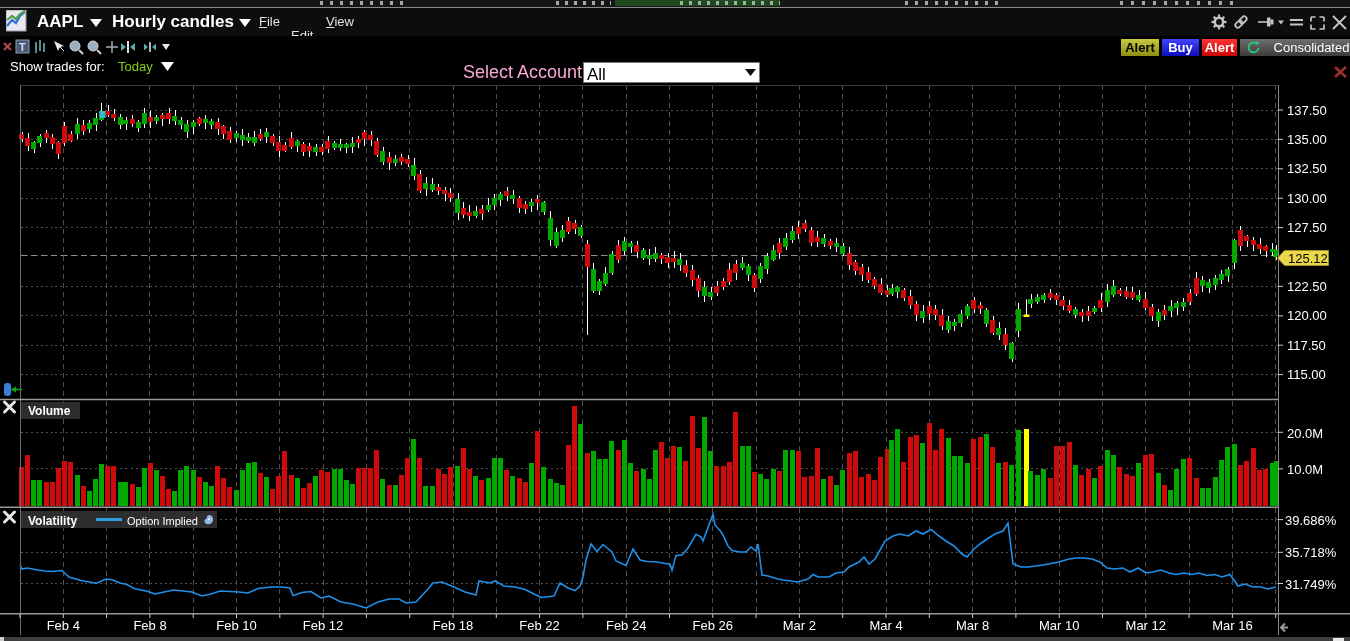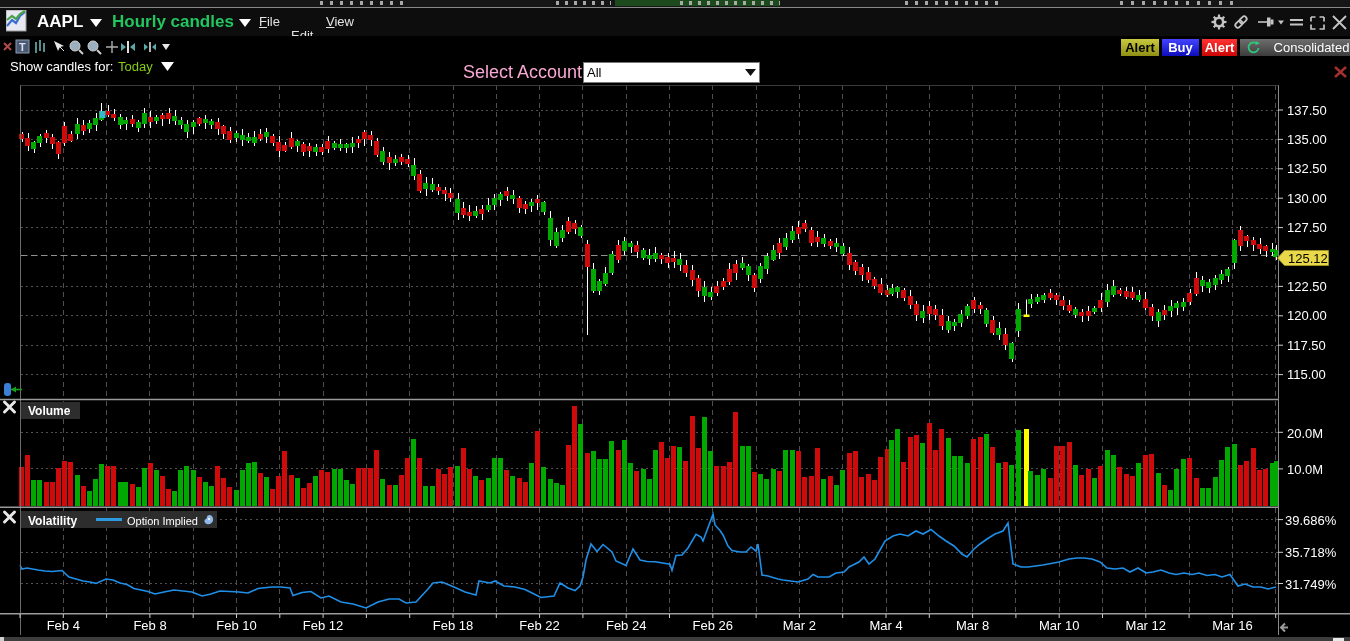--- a/index.html
+++ b/index.html
@@ -24,21 +24,21 @@
 <div class="abs" id="titlebar">
   <svg class="abs" style="left:6px;top:2px" width="21" height="22" viewBox="0 0 21 22">
     <rect x="0" y="0" width="20" height="21" fill="#e8e8f2" stroke="#999"></rect>
     <path d="M1 16 L6 10 L10 13 L14 6 L19 2" stroke="#3a6fd0" stroke-width="2.2" fill="none"></path>
     <path d="M1 10 L6 6 L10 9 L14 4 L19 1" stroke="#49a24b" stroke-width="2.2" fill="none"></path>
   </svg>
   <span class="abs" style="left:37px;top:4px;font-size:17px;font-weight:bold;color:#fff;">AAPL</span>
   <svg class="abs" style="left:90px;top:11px" width="12" height="8">
       <path d="M0 0 h12 l-6 8 z" fill="#fff"></path>
     </svg>
-  <span class="abs" style="left:112px;top:4px;font-size:17px;font-weight:bold;color:#22c55e;">Hourly candles</span>
+  <span class="abs" style="left:112px;top:4px;font-size:17px;font-weight:bold;color:#ffffff;">Hourly candles</span>
   <svg class="abs" style="left:239px;top:11px" width="12" height="8">
       <path d="M0 0 h12 l-6 8 z" fill="#fff"></path>
     </svg>
   <span class="abs mi" style="left:259px;top:6px;"><u>F</u>ile</span>
   <span class="abs mi" style="left:291px;top:20px;"><u>E</u>dit</span>
   <span class="abs mi" style="left:326px;top:6px;"><u>V</u>iew</span>
   <svg class="abs" style="left:1210px;top:4px" width="140" height="22" viewBox="0 0 140 22">
     <g stroke="#c4c4c4" fill="none" stroke-width="1.5">
       <circle cx="9" cy="10" r="4.2" stroke-width="2.6"></circle>
       <g stroke-width="2.2">
@@ -99,28 +99,28 @@
   <div class="btn" style="left:1202px;width:35px;background:linear-gradient(#ff3333,#cc0505);">Alert</div>
   <div class="btn" style="left:1240px;width:127px;background:linear-gradient(#6e6e6e,#3c3c3c);font-weight:normal;">
      <svg class="abs" style="left:7px;top:2px" width="14" height="13" viewBox="0 0 14 13">
        <path d="M11.5 7 a5 5 0 1 1 -2 -4.6" stroke="#2ec87a" stroke-width="1.8" fill="none"></path>
        <path d="M9 0 l4 2.5 l-4.5 1.5 z" fill="#2ec87a"></path>
      </svg>
      <span style="margin-left:16px">Consolidated</span>
   </div>
 </div>
 <div class="abs" id="row3">
-  <span class="abs" style="left:10px;top:1px;color:#fff;font-size:13px;">Show candles for:</span>
+  <span class="abs" style="left:10px;top:1px;color:#fff;font-size:13px;">Show trades for:</span>
   <span class="abs" style="left:118px;top:1px;color:#84cc16;font-size:13px;">Today</span>
   <svg class="abs" style="left:161px;top:4px" width="13" height="9">
       <path d="M0 0 h13 l-6.5 9 z" fill="#fff"></path>
     </svg>
   <span class="abs" style="left:463px;top:4px;color:#f9a8d4;font-size:18px;">Select Account</span>
   <div class="abs" style="left:583px;top:4px;width:175px;height:19px;background:#fff;border:1px solid #777;">
-    <span style="position:absolute;left:3px;top:2px;font-size:13px;color:#000;">All</span>
+    <span style="position:absolute;left:3px;top:2px;font-size:17px;color:#000;">All</span>
     <svg style="position:absolute;right:3px;top:6px" width="11" height="7">
         <path d="M0 0 h11 l-5.5 7 z" fill="#111"></path>
       </svg>
   </div>
   <svg class="abs" style="left:1334px;top:8px" width="13" height="12">
       <path d="M1 1 l11 10 M1 11 L12 1" stroke="#a03030" stroke-width="2.6"></path>
     </svg>
 </div>
 <svg class="abs" style="left:0;top:80px" width="1350" height="561" viewBox="0 80 1350 561">
 <line x1="20.0" y1="85" x2="20.0" y2="399" stroke="#4f4f4f" stroke-width="1" stroke-dasharray="5,4" shape-rendering="crispEdges"></line>

